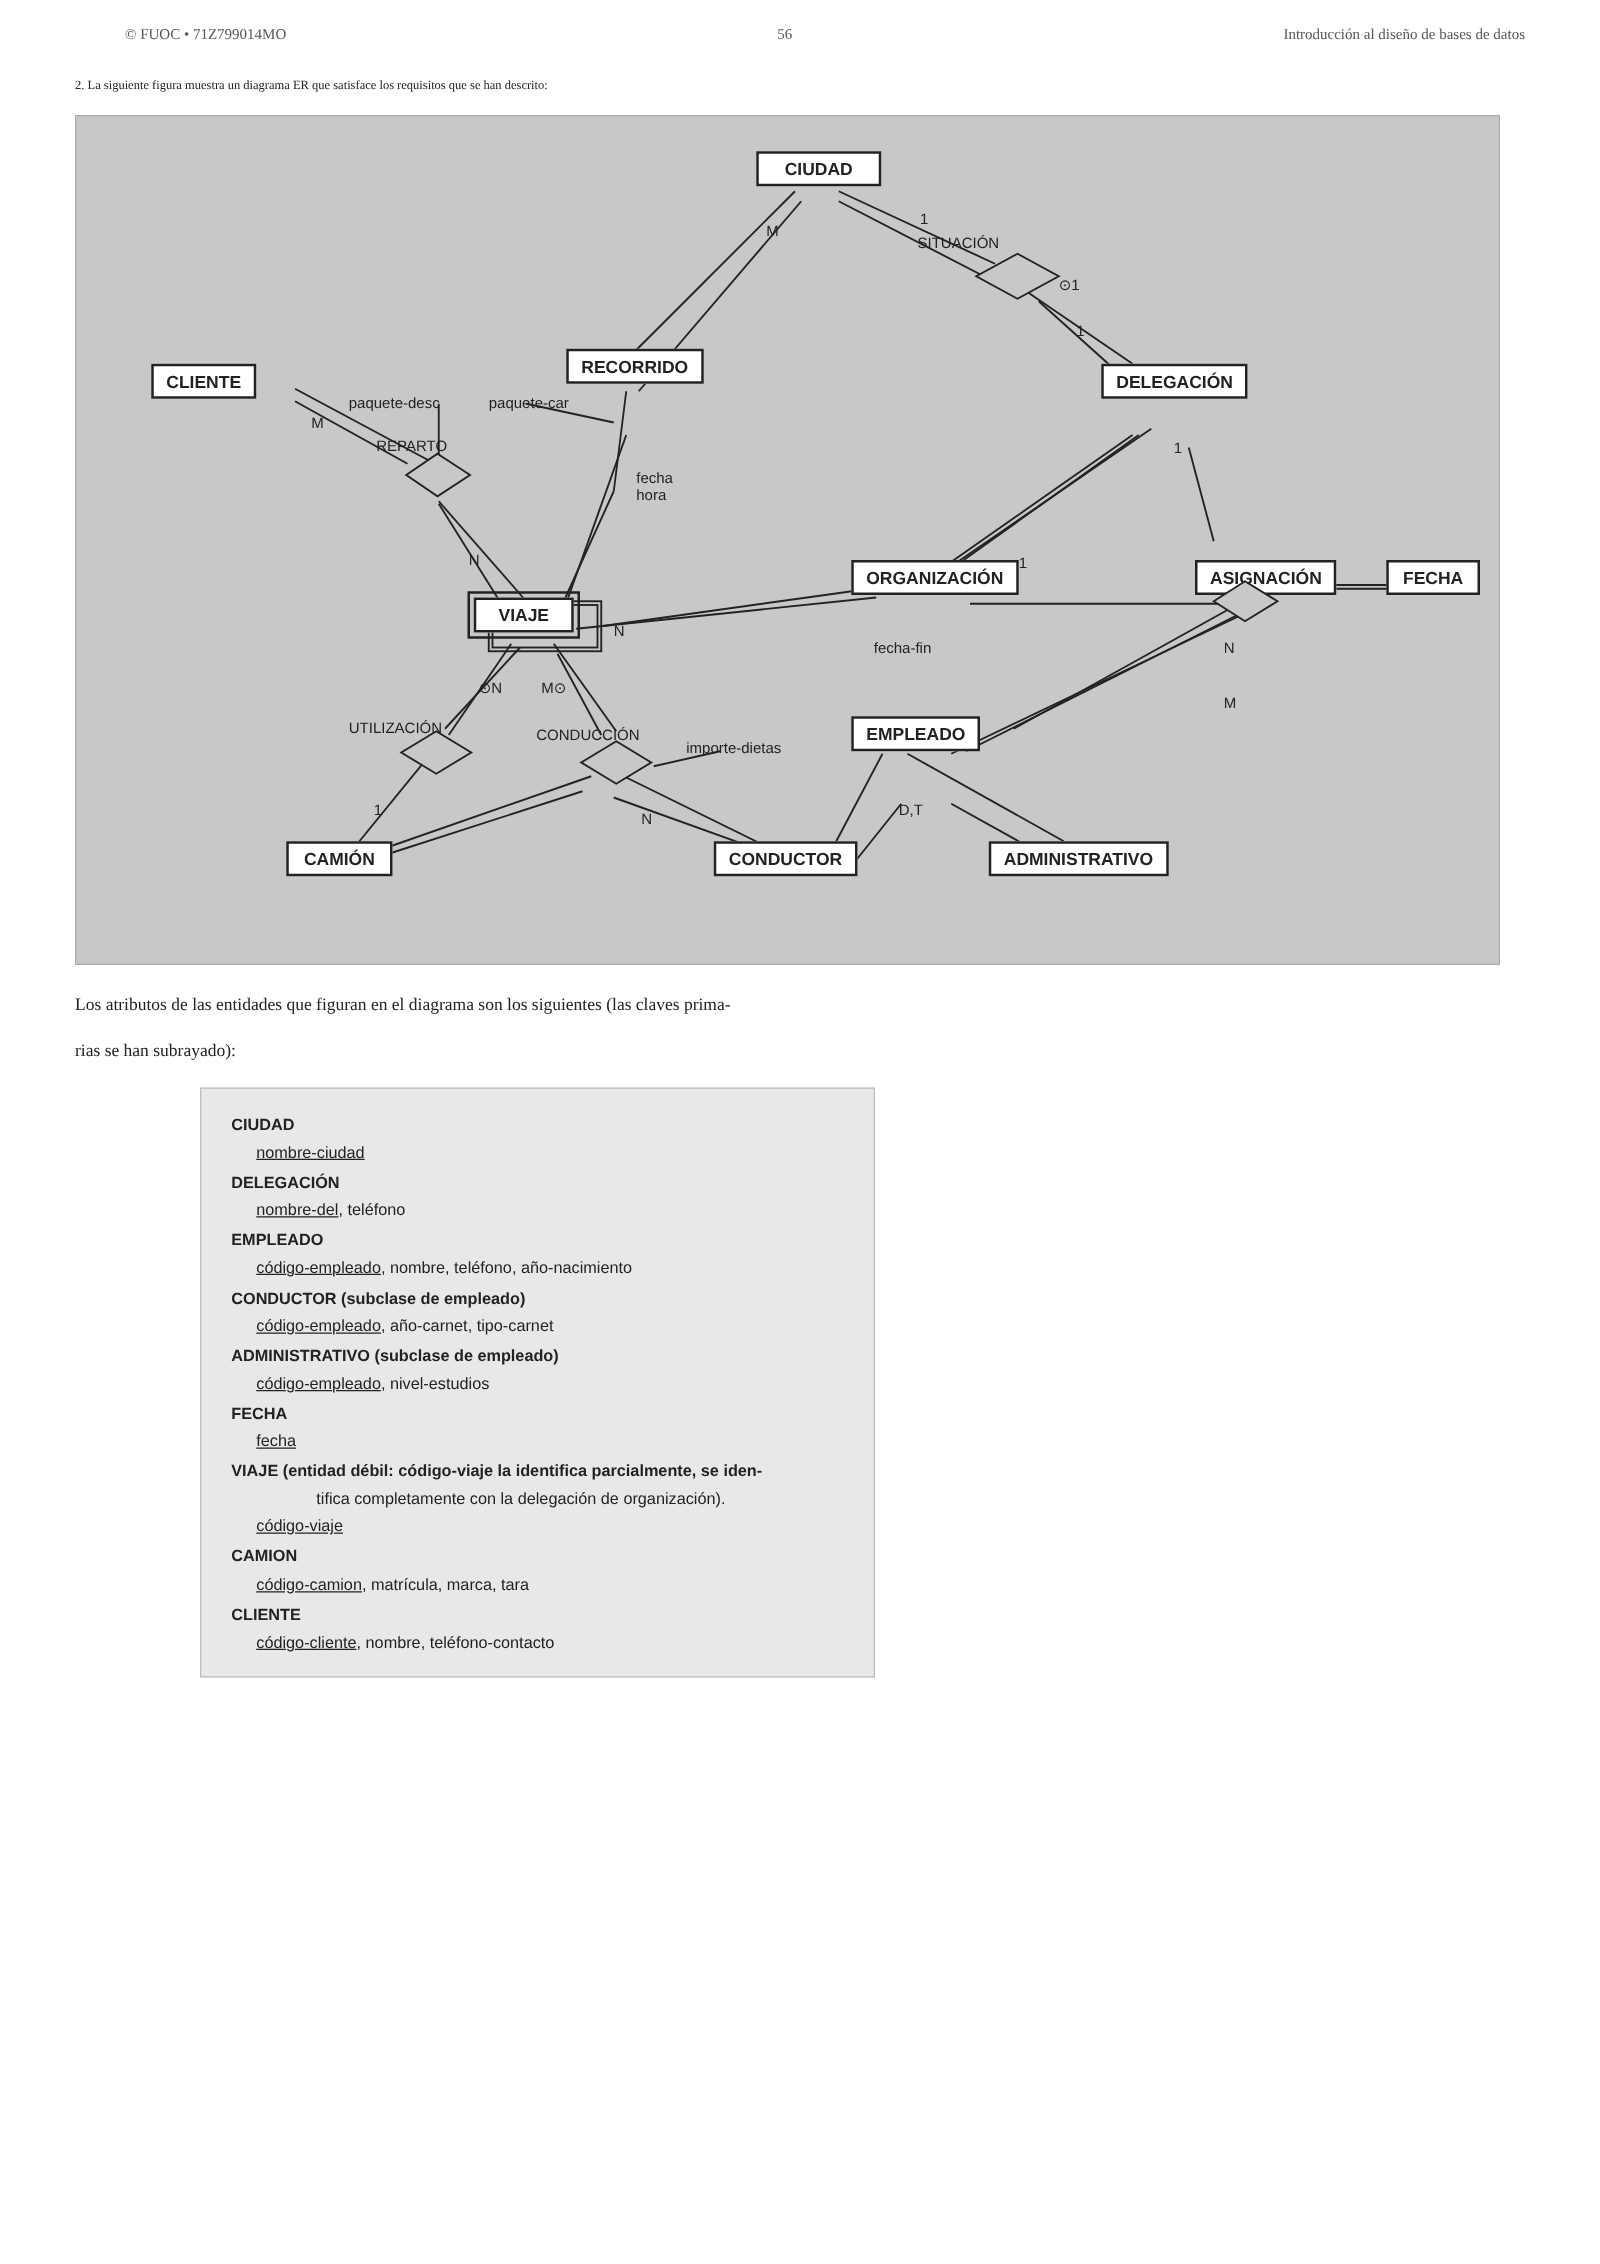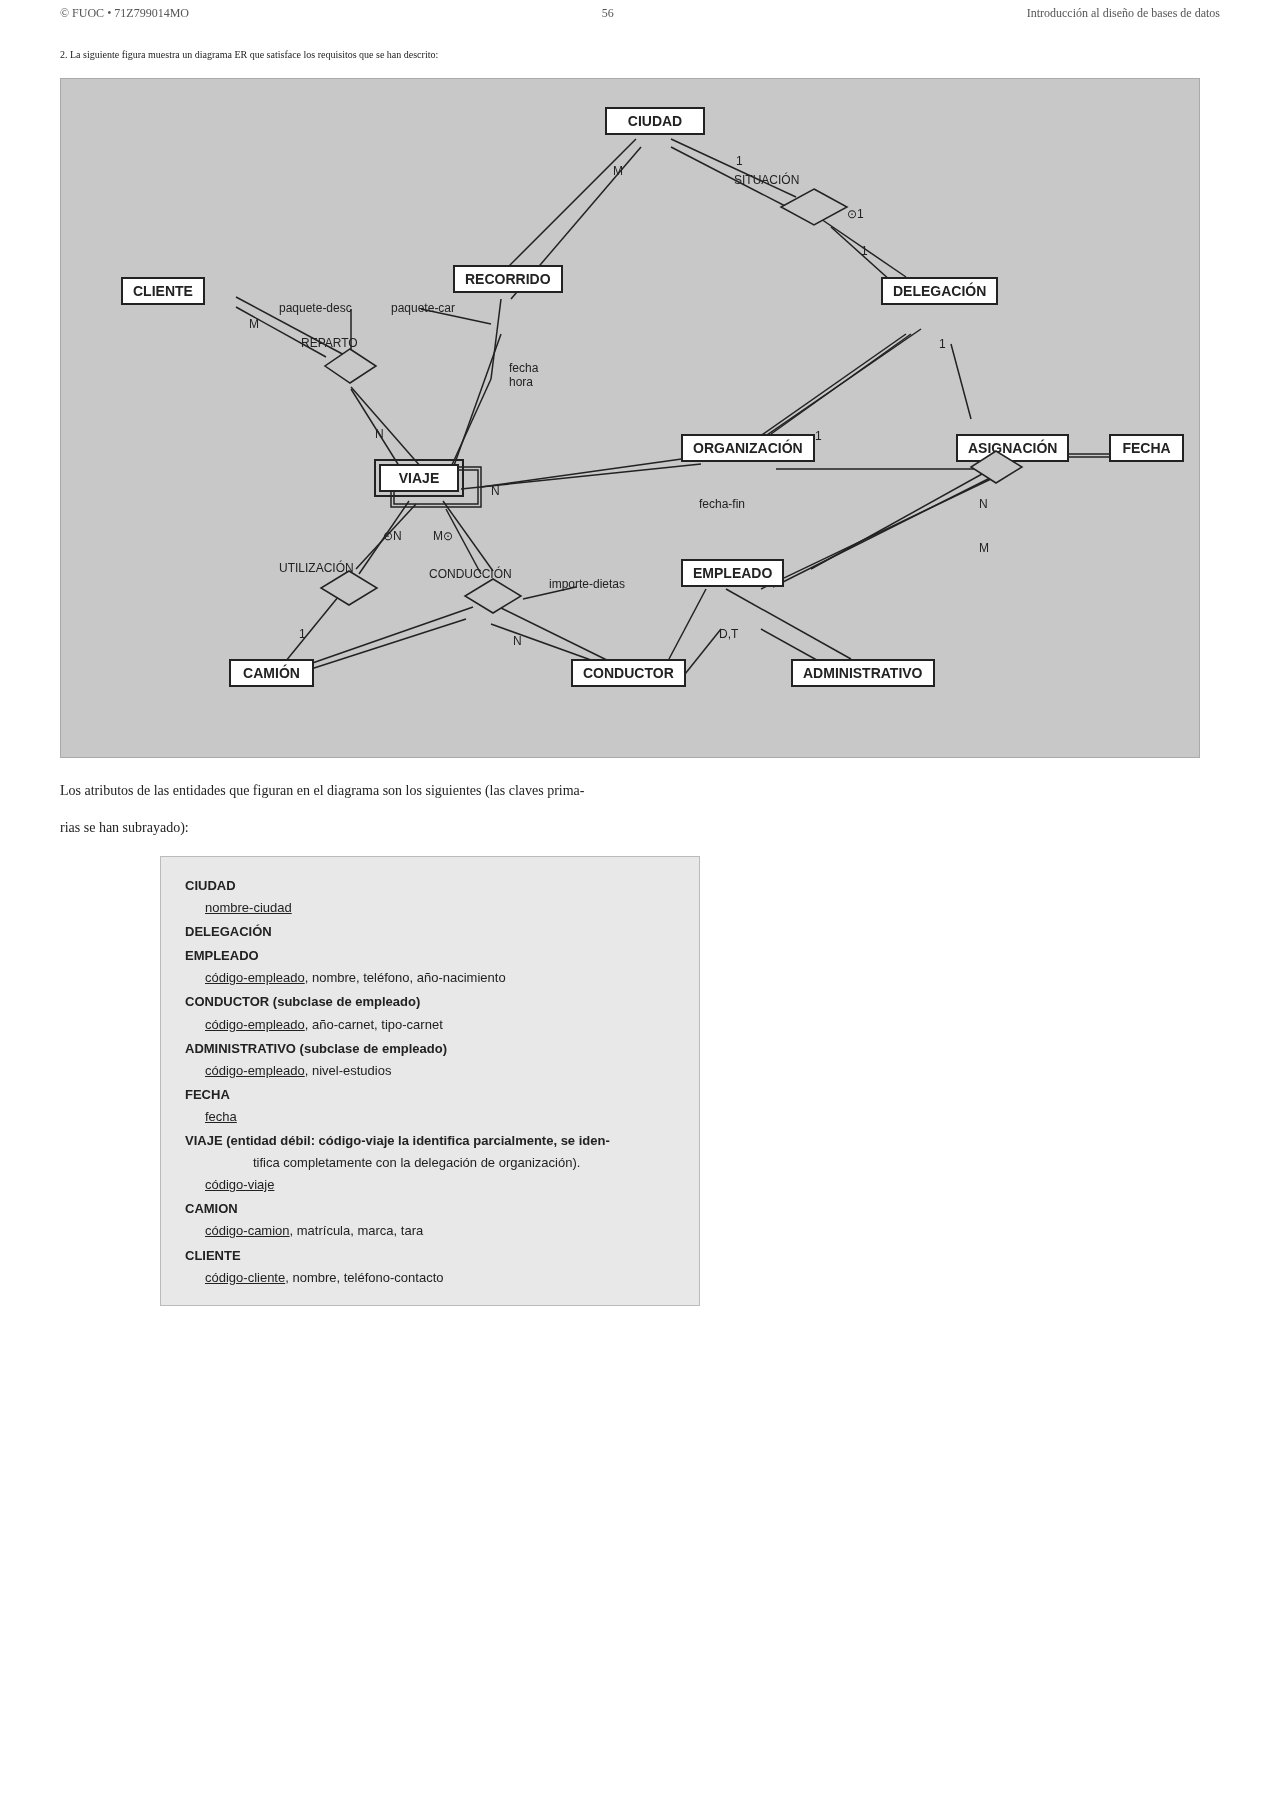--- a/index.html
+++ b/index.html
@@ -13,24 +13,25 @@
     .page {
       width: 1280px;
       min-height: 1811px;
       padding: 0;
       background: #fff;
     }
     .header {
       display: flex;
       justify-content: space-between;
       align-items: center;
-      padding: 6px 60px 8px 60px;
+      padding: 20px 60px 8px 60px;
       font-size: 12px;
       color: #555;
       border-bottom: none;
+      margin-left: 40px;
     }
     .content {
       padding: 10px 60px 30px 60px;
     }
     .intro-text {
       font-size: 10px;
       margin-bottom: 18px;
       margin-top: 10px;
     }
     .diagram-container {
@@ -297,20 +298,21 @@
     <p class="bottom-text">Los atributos de las entidades que figuran en el diagrama son los siguientes (las claves prima-</p>
     <p class="bottom-text" style="margin-bottom:18px;">rias se han subrayado):</p>
 
     <div class="attributes-box">
       <div>
         <div class="attr-entity">CIUDAD</div>
         <div class="attr-fields"><u>nombre-ciudad</u></div>
       </div>
       <div>
         <div class="attr-entity">DELEGACIÓN</div>
+        <div class="attr-fields"><u>nombre-del</u>, teléfono</div>
       </div>
       <div>
         <div class="attr-entity">EMPLEADO</div>
         <div class="attr-fields"><u>código-empleado</u>, nombre, teléfono, año-nacimiento</div>
       </div>
       <div>
         <div class="attr-entity">CONDUCTOR (subclase de empleado)</div>
         <div class="attr-fields"><u>código-empleado</u>, año-carnet, tipo-carnet</div>
       </div>
       <div>

